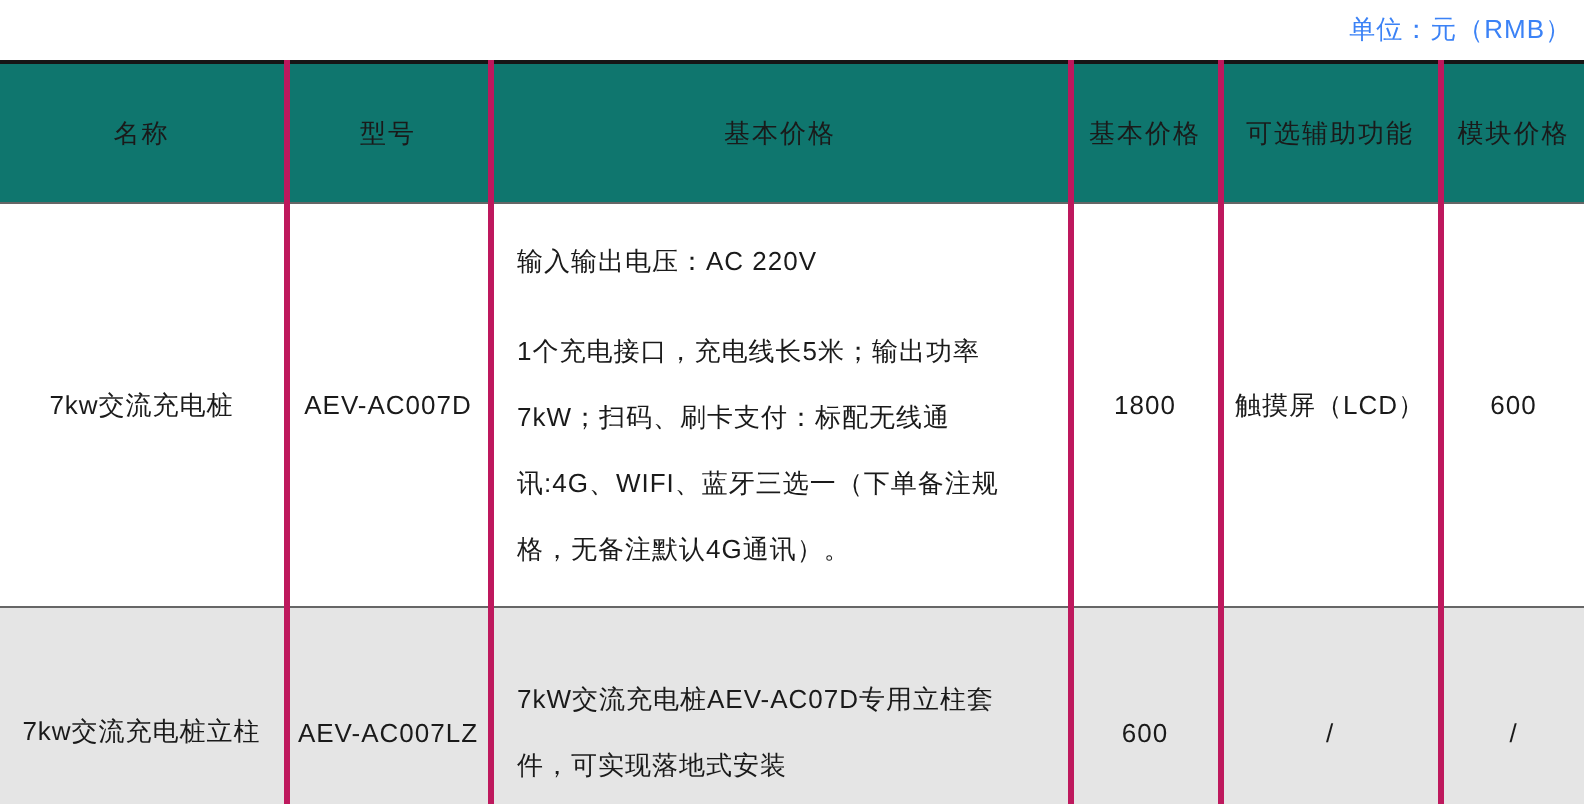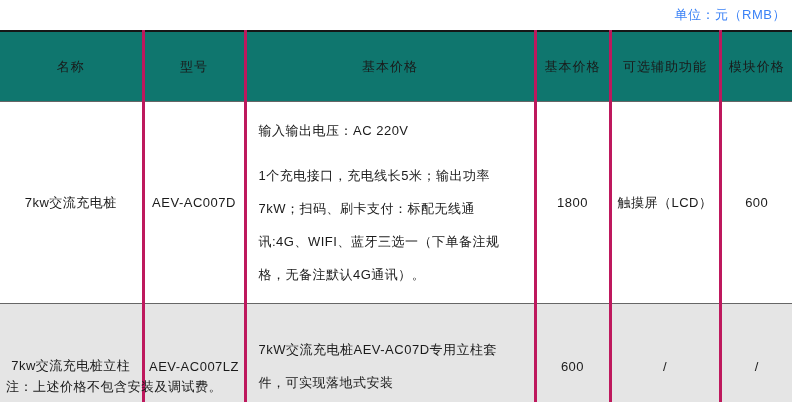--- a/index.html
+++ b/index.html
@@ -134,15 +134,14 @@
         <td class="cell-features">
           <p>7kW交流充电桩AEV-AC07D专用立柱套件，可实现落地式安装</p>
         </td>
         <td class="cell-center">600</td>
         <td class="cell-center">/</td>
         <td class="cell-center">/</td>
       </tr>
     </tbody>
   </table>
 
-  <div class="footnote">注：上述价格不包含安装及调试费。</div>
 
 </div>
 
 </body></html>

